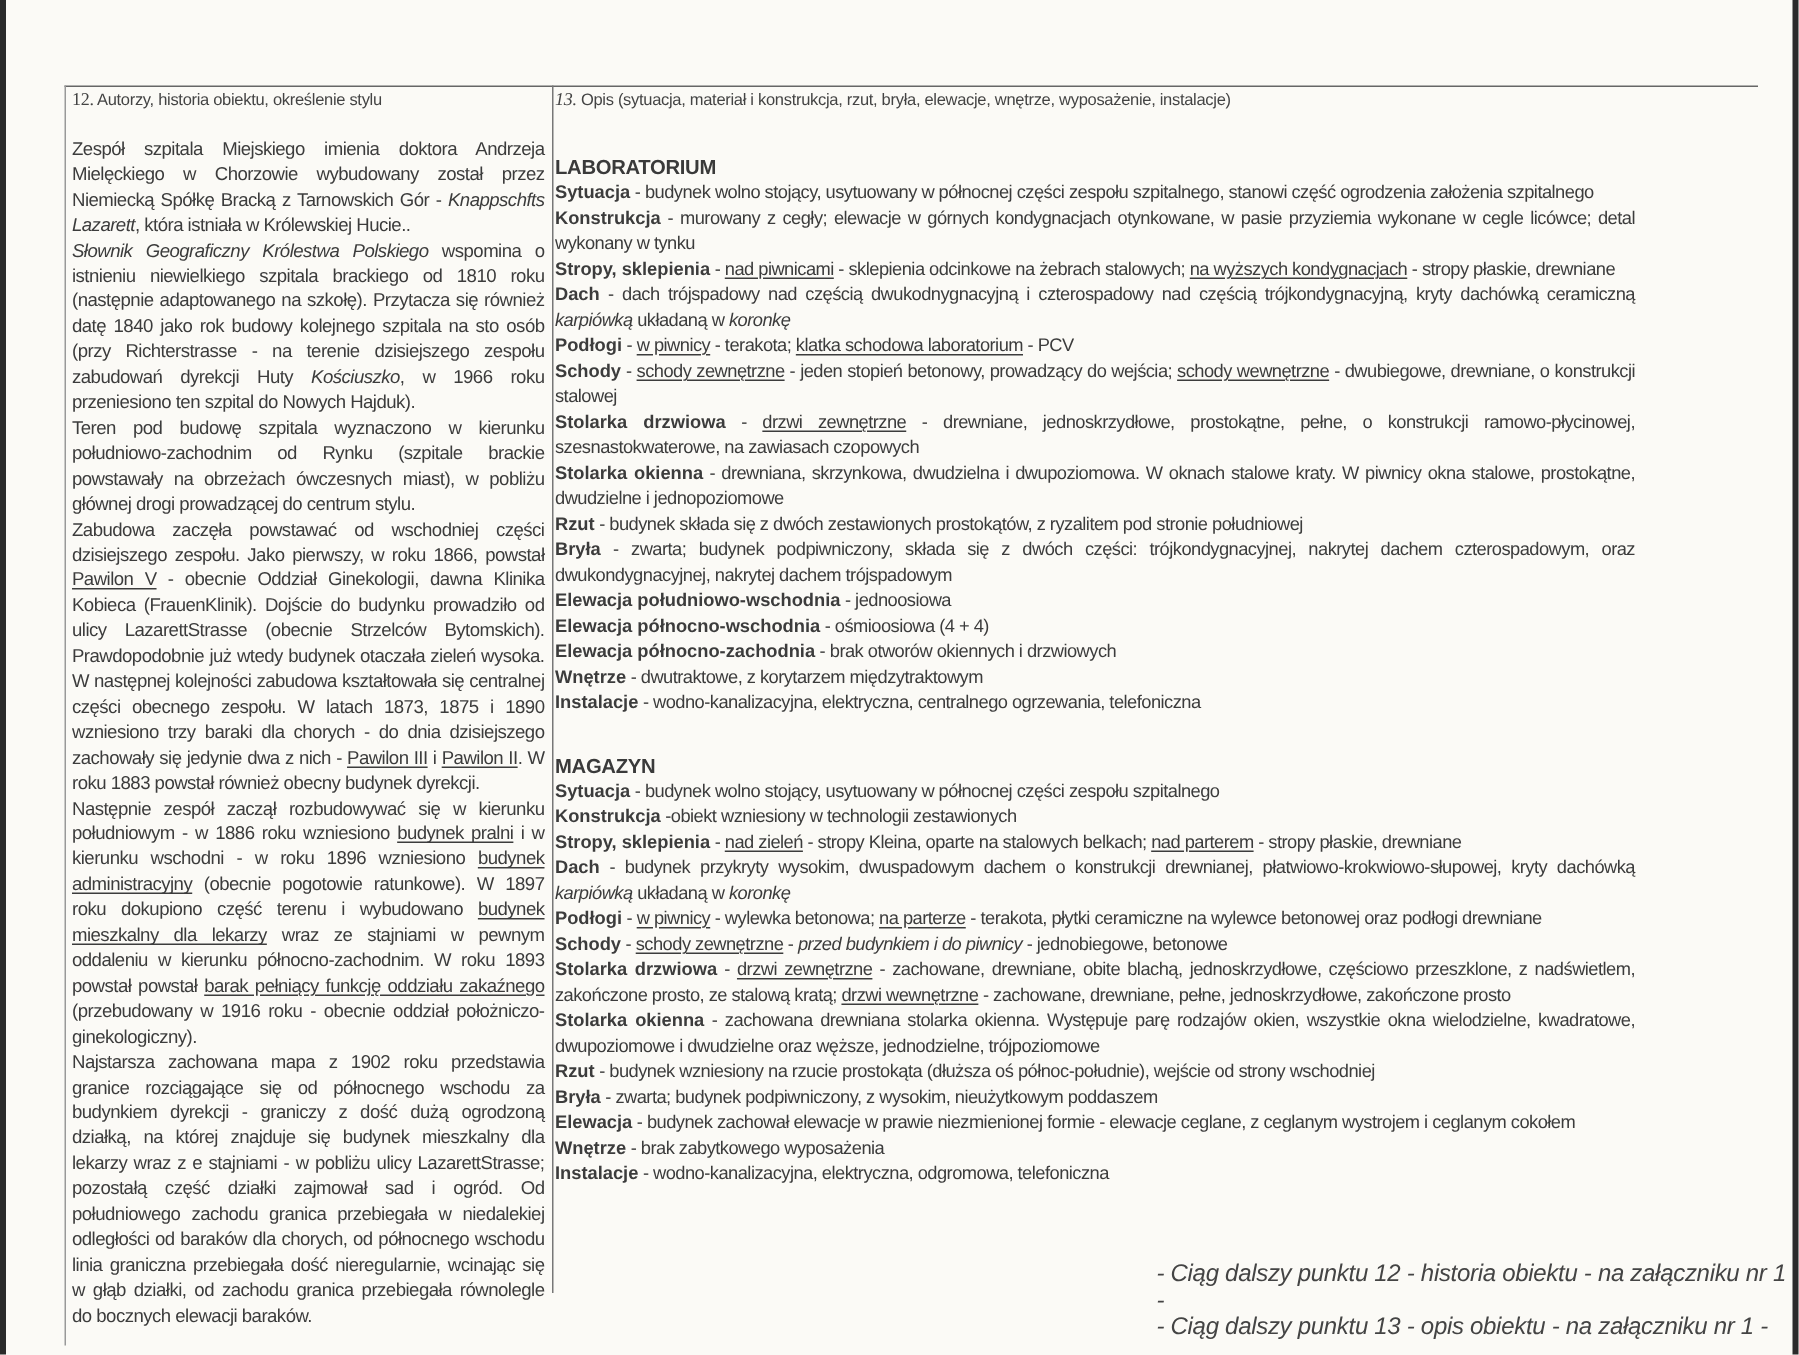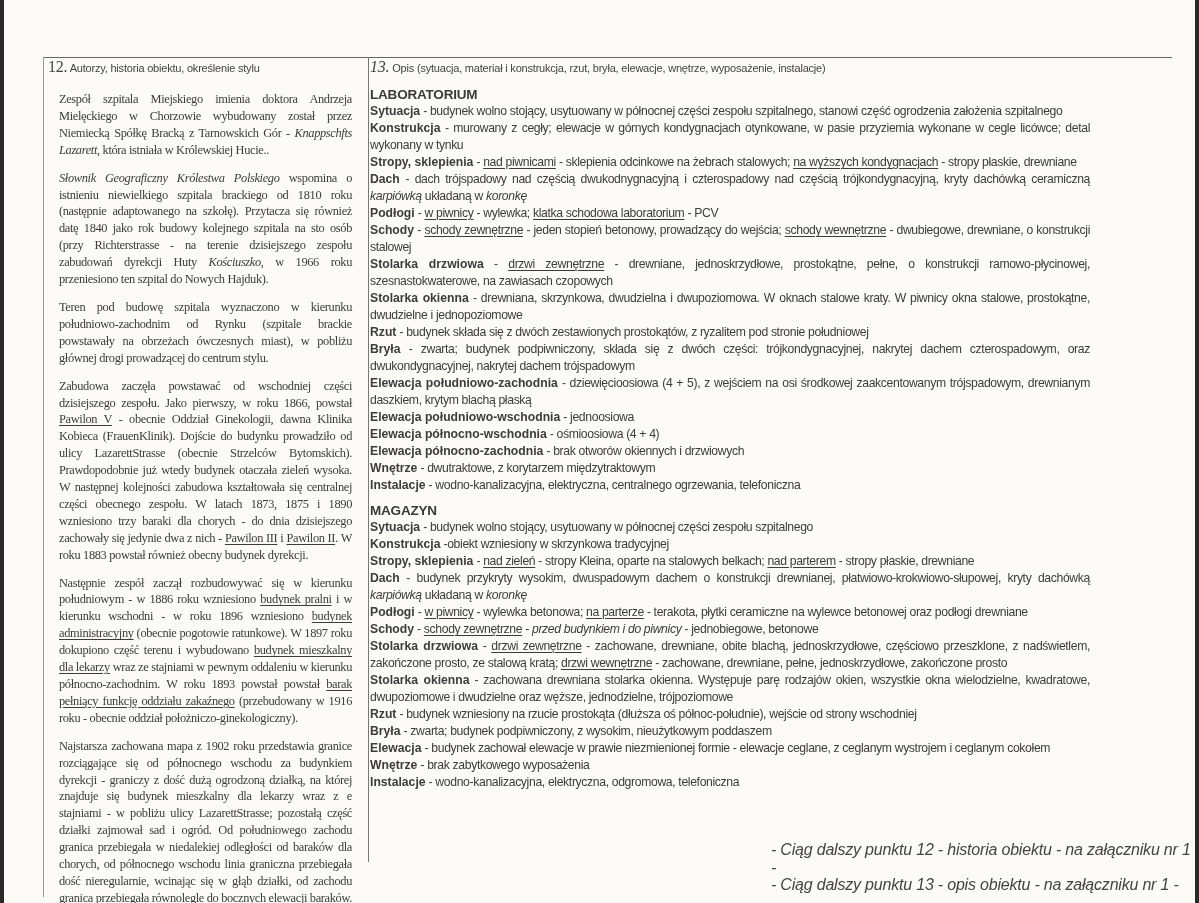--- a/index.html
+++ b/index.html
@@ -13,27 +13,27 @@
   .scan-edge-left { position:absolute; left:0; top:0; width:4px; height:903px; background:#2a2a2a; }
   .scan-edge-right { position:absolute; right:0; top:0; width:4px; height:903px; background:#2a2a2a; }
   .top-rule { position:absolute; left:43px; top:57px; width:1129px; height:1px; background:#666; }
   .col-divider { position:absolute; left:368px; top:57px; width:1px; height:805px; background:#777; }
   .left-outer { position:absolute; left:43px; top:57px; width:1px; height:840px; background:#999; }
 
   .col-left { position:absolute; left:48px; top:58px; width:315px; }
   .col-right { position:absolute; left:370px; top:58px; width:720px; }
 
   .sec-head { font-size:11px; color:#444; height:20px; line-height:17px; letter-spacing:-0.2px; }
-  .sec-head .num { font-family:"Liberation Serif", serif; font-size:16px; }
+  .sec-head .num { font-family:"Liberation Serif", serif; font-size:12px; }
   .sec-head .num.it { font-style:italic; }
 
   .history { margin-top:13px; font-size:12.4px; line-height:16.9px; text-align:justify; letter-spacing:-0.35px; color:#3c3c3c; }
-  .history p { margin:11px;font-family:Liberation Serif, serif; }
+  .history p { margin:0; }
 
-  .building-title { font-weight:bold; font-size:13.5px; color:#3a3a3a; margin-top:9px; line-height:16px; letter-spacing:-0.2px; }
+  .building-title { font-weight:bold; font-size:13.5px; color:#3a3a3a; margin-top:26px; line-height:16px; letter-spacing:-0.2px; }
   .building-title.mag { }
   .entry { font-size:12.2px; line-height:17px; text-align:justify; letter-spacing:-0.35px; color:#3c3c3c; margin:0; }
   .entry .lbl { font-weight:bold; letter-spacing:0; }
   u { text-decoration: underline; text-underline-offset:2px; }
   i { font-style: italic; }
 
   .footer-notes { position:absolute; left:771px; top:841px; font-size:16px; line-height:17.5px; font-style:italic; color:#444; letter-spacing:-0.2px; }
 </style>
 </head>
 <body>
@@ -63,35 +63,34 @@
   <div class="sec-head">
     <span class="num it">13.</span>
     <span>Opis (sytuacja, materiał i konstrukcja, rzut, bryła, elewacje, wnętrze, wyposażenie, instalacje)</span>
   </div>
   <div id="buildings">
       <div class="building-title">LABORATORIUM</div>
       <p class="entry"><span class="lbl">Sytuacja</span><span> - budynek wolno stojący, usytuowany w północnej części zespołu szpitalnego, stanowi część ogrodzenia założenia szpitalnego</span></p>
       <p class="entry"><span class="lbl">Konstrukcja</span><span> - murowany z cegły; elewacje w górnych kondygnacjach otynkowane, w pasie przyziemia wykonane w cegle licówce; detal wykonany w tynku</span></p>
       <p class="entry"><span class="lbl">Stropy, sklepienia</span><span> - </span><u>nad piwnicami</u><span> - sklepienia odcinkowe na żebrach stalowych; </span><u>na wyższych kondygnacjach</u><span> - stropy płaskie, drewniane</span></p>
       <p class="entry"><span class="lbl">Dach</span><span> - dach trójspadowy nad częścią dwukodnygnacyjną i czterospadowy nad częścią trójkondygnacyjną, kryty dachówką ceramiczną </span><i>karpiówką</i><span> układaną w </span><i>koronkę</i></p>
-      <p class="entry"><span class="lbl">Podłogi</span><span> - </span><u>w piwnicy</u><span> - wylewka; </span><u>klatka schodowa laboratorium</u><span> - PCV</span></p>
+      <p class="entry"><span class="lbl">Podłogi</span><span> - </span><u>w piwnicy</u><span> - terakota; </span><u>klatka schodowa laboratorium</u><span> - PCV</span></p>
       <p class="entry"><span class="lbl">Schody</span><span> - </span><u>schody zewnętrzne</u><span> - jeden stopień betonowy, prowadzący do wejścia; </span><u>schody wewnętrzne</u><span> - dwubiegowe, drewniane, o konstrukcji stalowej</span></p>
       <p class="entry"><span class="lbl">Stolarka drzwiowa</span><span> - </span><u>drzwi zewnętrzne</u><span> - drewniane, jednoskrzydłowe, prostokątne, pełne, o konstrukcji ramowo-płycinowej, szesnastokwaterowe, na zawiasach czopowych</span></p>
       <p class="entry"><span class="lbl">Stolarka okienna</span><span> - drewniana, skrzynkowa, dwudzielna i dwupoziomowa. W oknach stalowe kraty. W piwnicy okna stalowe, prostokątne, dwudzielne i jednopoziomowe</span></p>
       <p class="entry"><span class="lbl">Rzut</span><span> - budynek składa się z dwóch zestawionych prostokątów, z ryzalitem pod stronie południowej</span></p>
       <p class="entry"><span class="lbl">Bryła</span><span> - zwarta; budynek podpiwniczony, składa się z dwóch części: trójkondygnacyjnej, nakrytej dachem czterospadowym, oraz dwukondygnacyjnej, nakrytej dachem trójspadowym</span></p>
-      <p class="entry"><span class="lbl">Elewacja południowo-zachodnia</span><span> - dziewięcioosiowa (4 + 5), z wejściem na osi środkowej zaakcentowanym trójspadowym, drewnianym daszkiem, krytym blachą płaską</span></p>
       <p class="entry"><span class="lbl">Elewacja południowo-wschodnia</span><span> - jednoosiowa</span></p>
       <p class="entry"><span class="lbl">Elewacja północno-wschodnia</span><span> - ośmioosiowa (4 + 4)</span></p>
       <p class="entry"><span class="lbl">Elewacja północno-zachodnia</span><span> - brak otworów okiennych i drzwiowych</span></p>
       <p class="entry"><span class="lbl">Wnętrze</span><span> - dwutraktowe, z korytarzem międzytraktowym</span></p>
       <p class="entry"><span class="lbl">Instalacje</span><span> - wodno-kanalizacyjna, elektryczna, centralnego ogrzewania, telefoniczna</span></p>
       <div class="building-title mag">MAGAZYN</div>
       <p class="entry"><span class="lbl">Sytuacja</span><span> - budynek wolno stojący, usytuowany w północnej części zespołu szpitalnego</span></p>
-      <p class="entry"><span class="lbl">Konstrukcja</span><span> -obiekt wzniesiony w skrzynkowa tradycyjnej</span></p>
+      <p class="entry"><span class="lbl">Konstrukcja</span><span> -obiekt wzniesiony w technologii zestawionych</span></p>
       <p class="entry"><span class="lbl">Stropy, sklepienia</span><span> - </span><u>nad zieleń</u><span> - stropy Kleina, oparte na stalowych belkach; </span><u>nad parterem</u><span> - stropy płaskie, drewniane</span></p>
       <p class="entry"><span class="lbl">Dach</span><span> - budynek przykryty wysokim, dwuspadowym dachem o konstrukcji drewnianej, płatwiowo-krokwiowo-słupowej, kryty dachówką </span><i>karpiówką</i><span> układaną w </span><i>koronkę</i></p>
       <p class="entry"><span class="lbl">Podłogi</span><span> - </span><u>w piwnicy</u><span> - wylewka betonowa; </span><u>na parterze</u><span> - terakota, płytki ceramiczne na wylewce betonowej oraz podłogi drewniane</span></p>
       <p class="entry"><span class="lbl">Schody</span><span> - </span><u>schody zewnętrzne</u><span> - </span><i>przed budynkiem i do piwnicy</i><span> - jednobiegowe, betonowe</span></p>
       <p class="entry"><span class="lbl">Stolarka drzwiowa</span><span> - </span><u>drzwi zewnętrzne</u><span> - zachowane, drewniane, obite blachą, jednoskrzydłowe, częściowo przeszklone, z nadświetlem, zakończone prosto, ze stalową kratą; </span><u>drzwi wewnętrzne</u><span> - zachowane, drewniane, pełne, jednoskrzydłowe, zakończone prosto</span></p>
       <p class="entry"><span class="lbl">Stolarka okienna</span><span> - zachowana drewniana stolarka okienna. Występuje parę rodzajów okien, wszystkie okna wielodzielne, kwadratowe, dwupoziomowe i dwudzielne oraz węższe, jednodzielne, trójpoziomowe</span></p>
       <p class="entry"><span class="lbl">Rzut</span><span> - budynek wzniesiony na rzucie prostokąta (dłuższa oś północ-południe), wejście od strony wschodniej</span></p>
       <p class="entry"><span class="lbl">Bryła</span><span> - zwarta; budynek podpiwniczony, z wysokim, nieużytkowym poddaszem</span></p>
       <p class="entry"><span class="lbl">Elewacja</span><span> - budynek zachował elewacje w prawie niezmienionej formie - elewacje ceglane, z ceglanym wystrojem i ceglanym cokołem</span></p>
       <p class="entry"><span class="lbl">Wnętrze</span><span> - brak zabytkowego wyposażenia</span></p>

